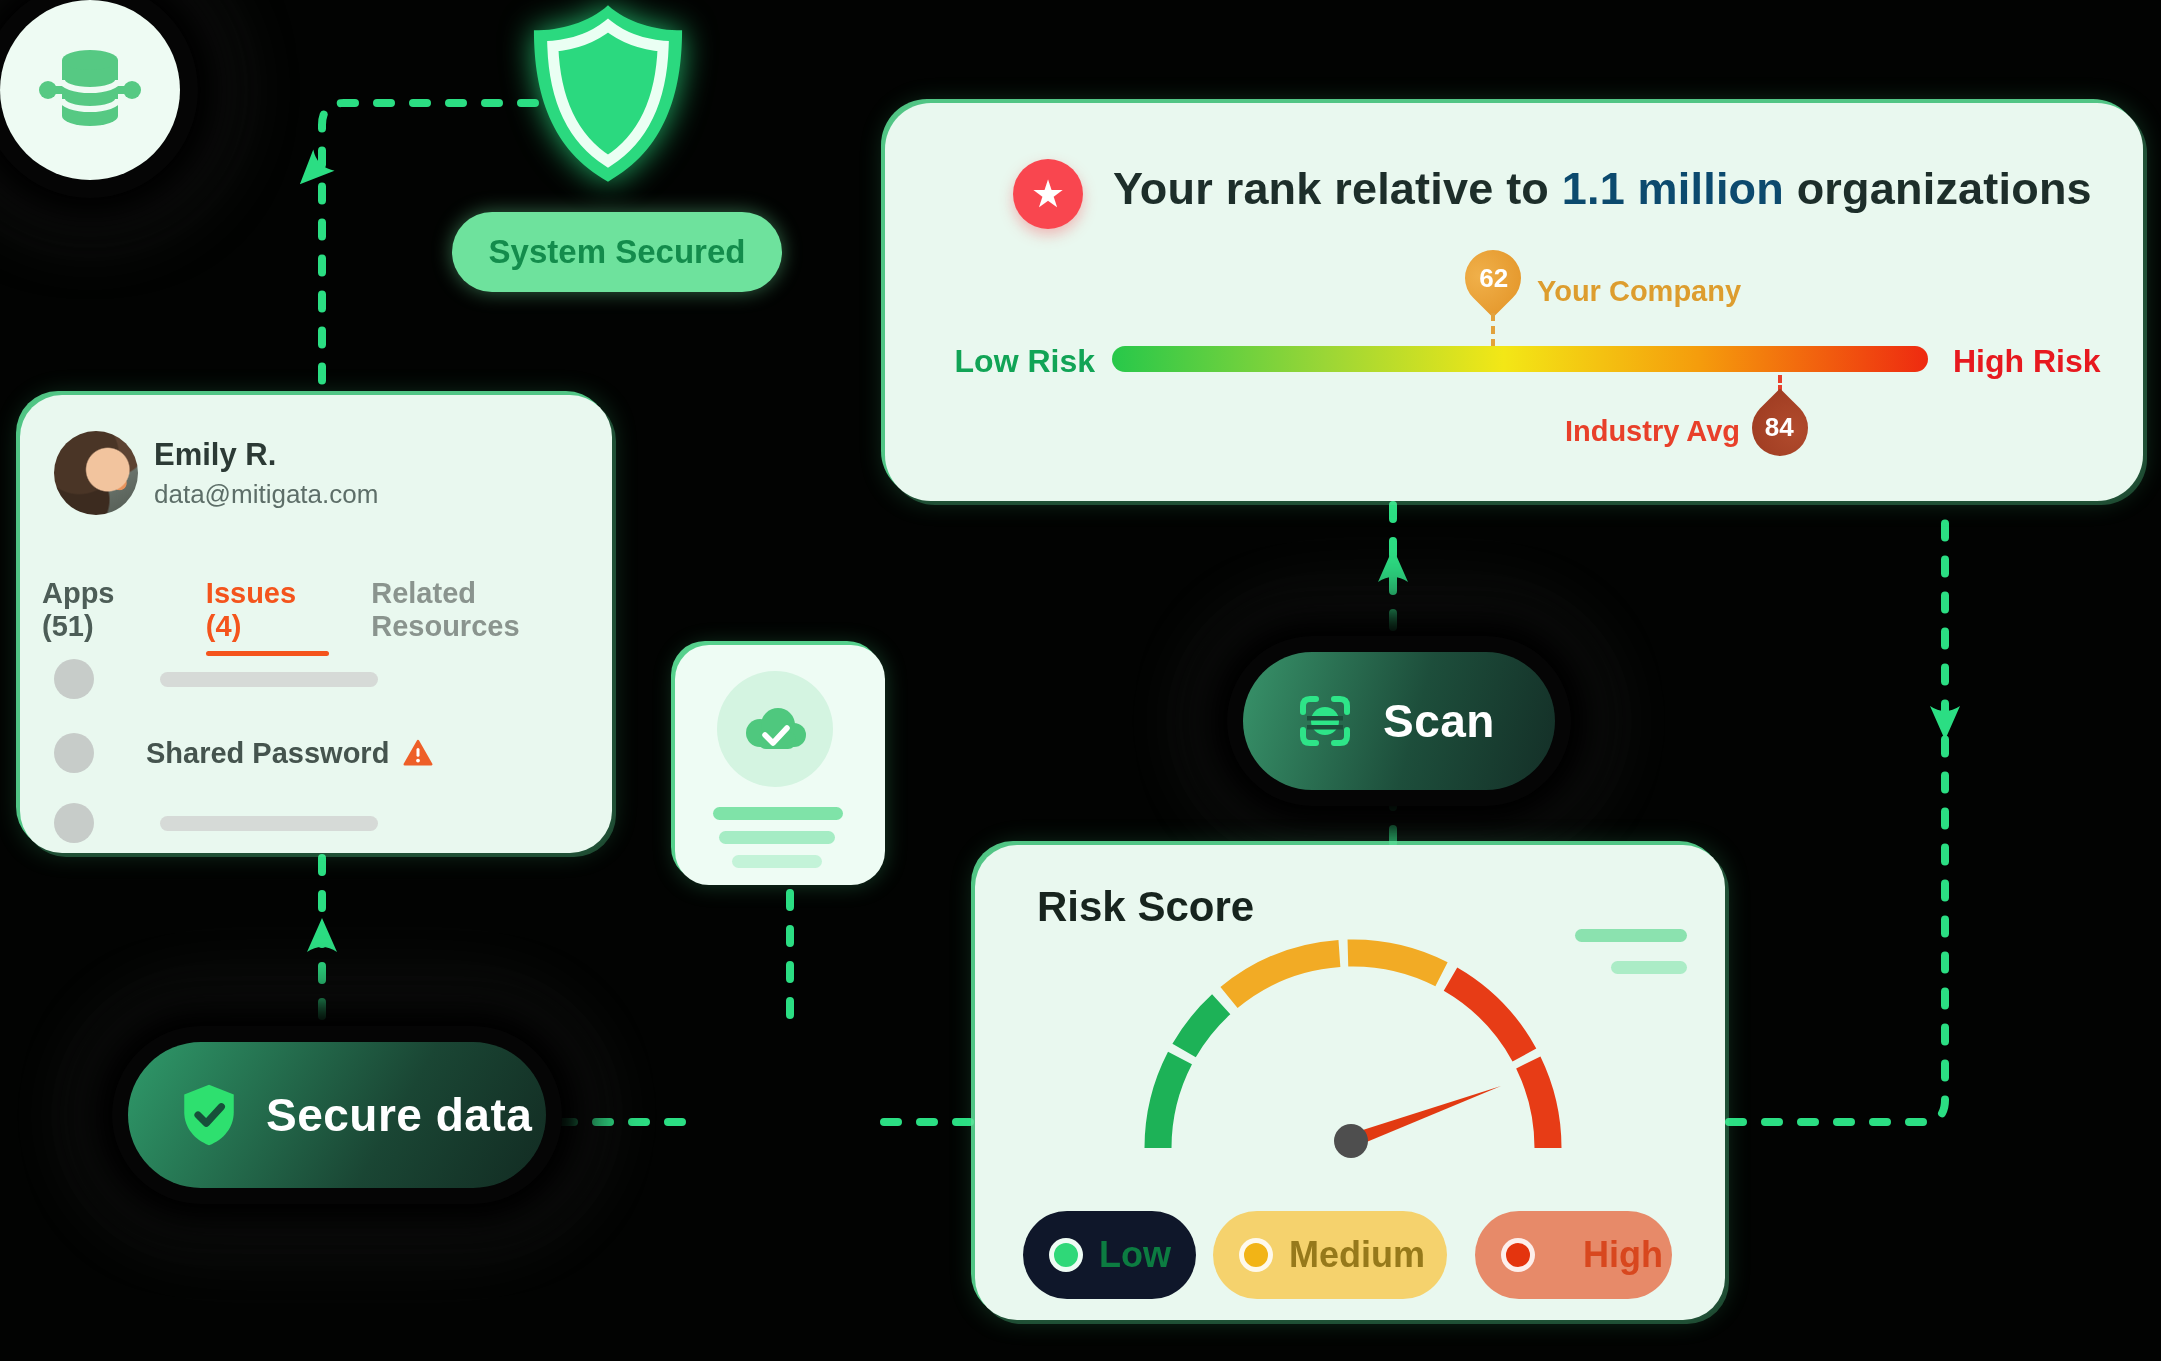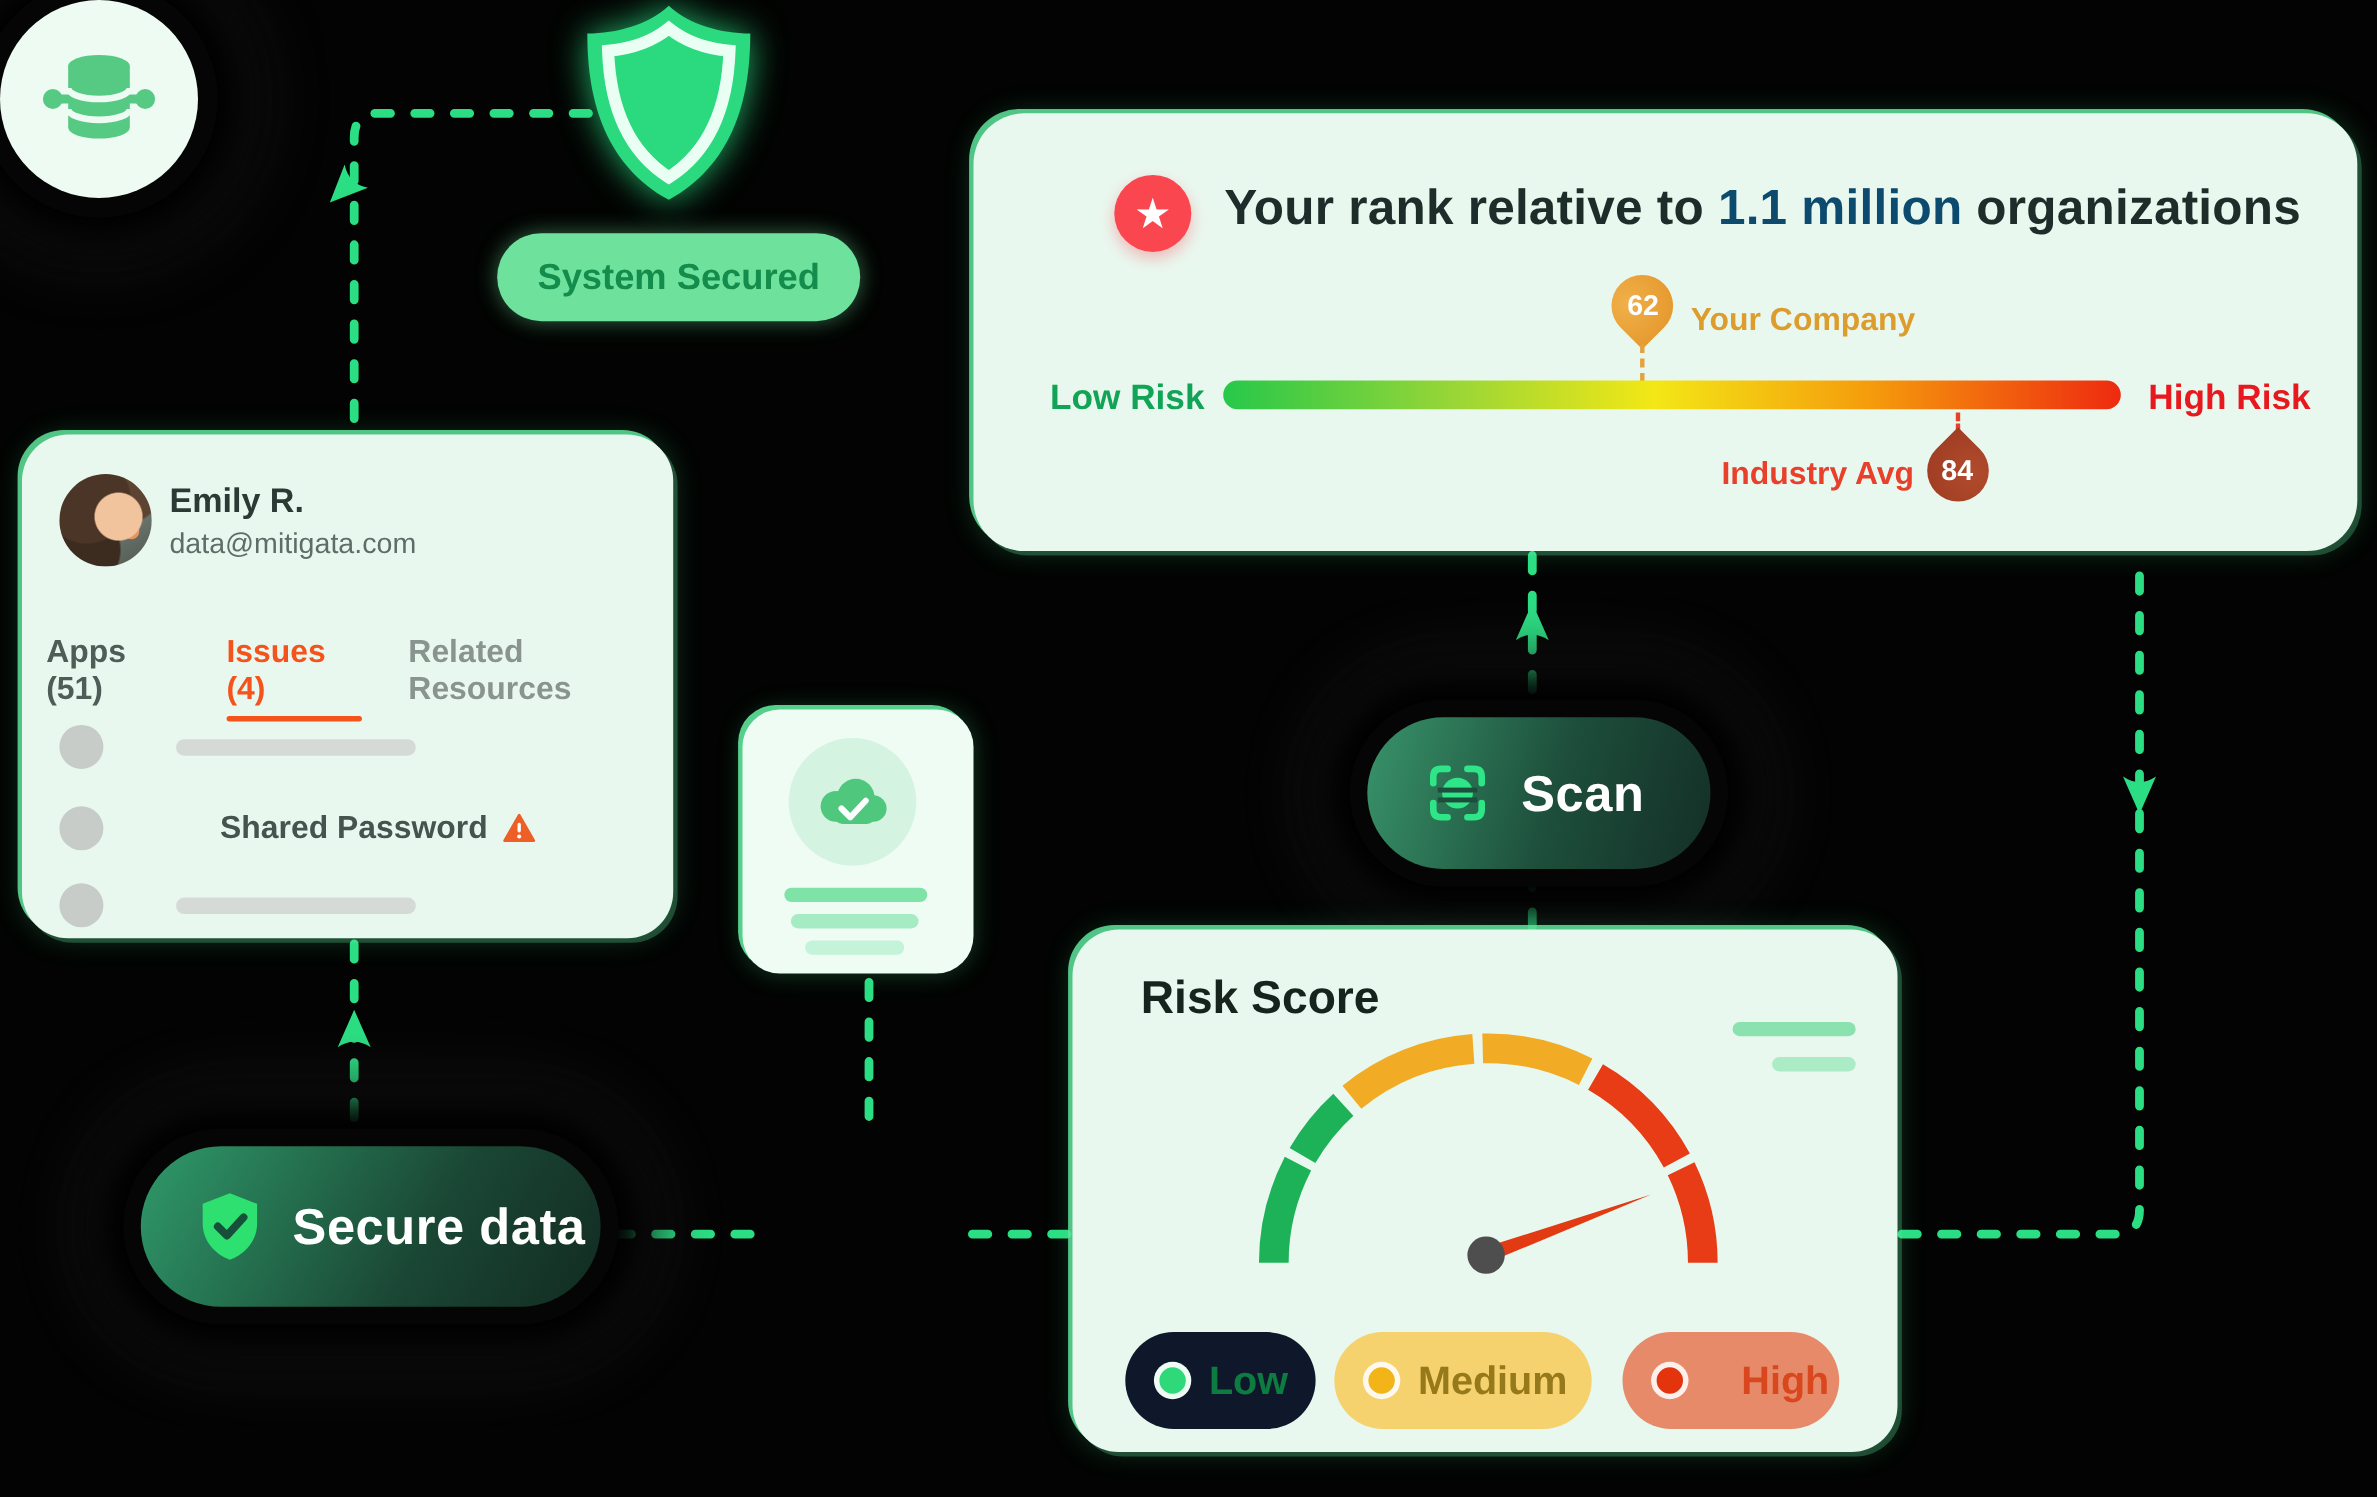--- a/index.html
+++ b/index.html
@@ -35,21 +35,21 @@
   .u-name{left:134px;top:42px;font-size:31px;font-weight:700;color:#2c3a35;}
   .u-mail{left:134px;top:84px;font-size:26px;font-weight:500;color:#5d6e68;}
   .tabs{left:22px;top:182px;display:flex;gap:42px;align-items:flex-start;}
   .tab{font-size:29px;font-weight:600;color:#4d5d57;}
   .tab.muted{color:#8a948e;}
   .tab.active{color:#f4541c;font-weight:700;}
   .tab.active .ul{height:5px;background:#f4541c;border-radius:3px;margin-top:8px;}
   .urow{left:34px;height:44px;display:flex;align-items:center;}
   .urow .dot{width:40px;height:40px;border-radius:50%;background:#c7ccc9;flex:0 0 auto;}
   .urow .bar{width:218px;height:15px;border-radius:8px;background:#d6dad7;margin-left:66px;}
-  .urow .txt{margin-left:106px;font-size:29px;font-weight:600;color:#45544e;display:flex;align-items:center;gap:14px;}
+  .urow .txt{margin-left:52px;font-size:29px;font-weight:600;color:#45544e;display:flex;align-items:center;gap:14px;}
 
   
   .rank-panel{left:885px;top:103px;width:1258px;height:398px;border-radius:46px;}
   .star-circle{left:128px;top:56px;width:70px;height:70px;border-radius:50%;background:#f9464f;
                display:flex;align-items:center;justify-content:center;color:#fff;font-size:38px;
                box-shadow:0 6px 14px rgba(249,70,79,.35);}
   .rank-title{left:228px;top:60px;font-size:45px;font-weight:700;color:#1d2e2a;letter-spacing:.2px;}
   .rank-title .hl{color:#0c4a6e;}
   .risk-bar{left:227px;top:243px;width:816px;height:26px;border-radius:13px;
             background:linear-gradient(90deg,#27c84a 0%,#9ad636 26%,#f3e716 48%,#f59c0c 72%,#ee2a10 100%);}

